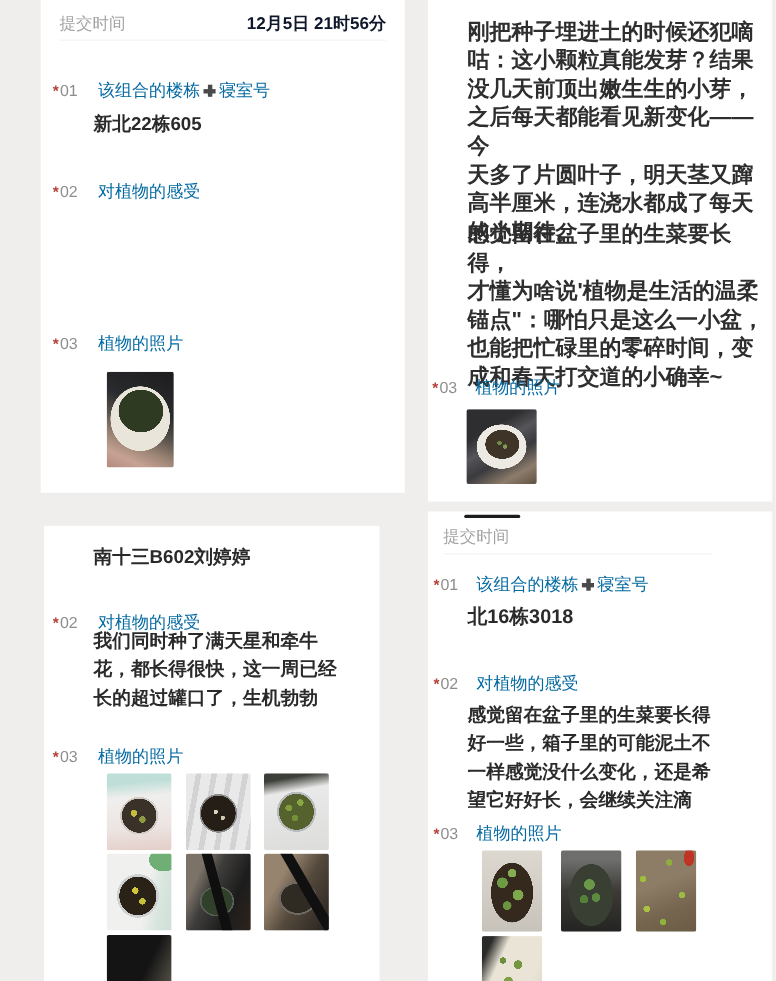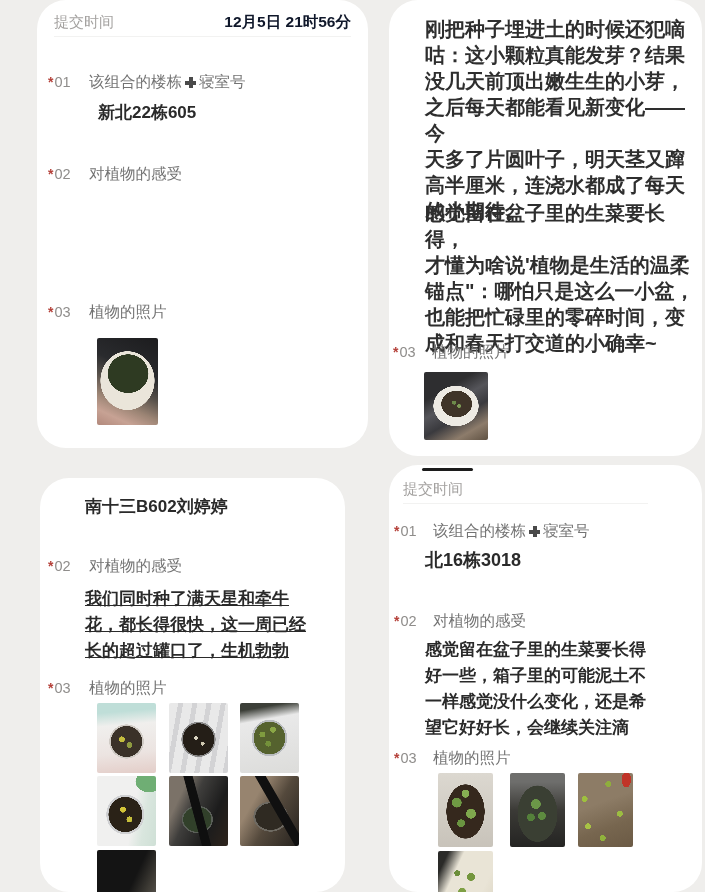--- a/index.html
+++ b/index.html
@@ -1,31 +1,31 @@
 <!DOCTYPE html>
 <html><head>
 <meta charset="utf-8">
 <style>
   html,body{margin:0;padding:0;}
   body{width:705px;height:892px;font-family:"Liberation Sans", sans-serif;}
   #canvas{position:relative;width:705px;height:892px;background:#efeeec;overflow:hidden;}
-  .panel{position:absolute;background:#ffffff;overflow:hidden;border-radius:29px;}
+  .panel{position:absolute;background:#ffffff;overflow:hidden;}
   #panel-tl{left:37px;top:0;width:331px;height:448px;}
   #panel-tr{left:389px;top:0;width:313px;height:456px;}
   #panel-bl{left:40px;top:478px;width:305px;height:414px;}
   #panel-br{left:389px;top:465px;width:313px;height:427px;}
 
   .hdr{position:absolute;height:28px;line-height:28px;border-bottom:1px solid #f2f2f1;}
   .hlabel{float:left;font-size:15px;color:#a4a2a0;}
   .htime{float:right;font-size:15.5px;font-weight:700;color:#0f172a;}
 
   .qrow{position:absolute;white-space:nowrap;}
   .star{color:#b5413a;font-weight:700;font-size:14px;margin-right:1px;}
   .qno{color:#8f8d8b;font-size:14.5px;}
-  .qtitle{color:#737373;font-size:15.5px;margin-left:14px;}
+  .qtitle{color:#0369a1;font-size:15.5px;margin-left:14px;}
 
   .ans{position:absolute;color:#2a2a2a;font-size:17px;font-weight:600;line-height:26px;white-space:pre-line;}
   .para{position:absolute;color:#2e2e2e;font-size:20px;font-weight:600;line-height:26px;white-space:pre-line;}
 
   .plus{display:inline-block;width:11px;height:11px;margin:0 3px;position:relative;top:1px;}
   .plus::before,.plus::after{content:"";position:absolute;background:#4a4a4a;}
   .plus::before{left:3.5px;top:0;width:4px;height:11px;}
   .plus::after{top:3.5px;left:0;width:11px;height:4px;}
   .plus.sm{transform:scale(0.9);}
 
@@ -128,21 +128,21 @@
 
   <div class="panel" id="panel-tl">
     <div class="hdr" style="left:17px;top:8px;width:297px;">
       <span class="hlabel">提交时间</span>
       <span class="htime">12月5日 21时56分</span>
     </div>
     <div class="qrow" style="left:11px;top:72px;">
       <span class="star">*</span><span class="qno">01</span>
       <span class="qtitle"><span>该组合的楼栋</span><span class="plus"></span><span>寝室号</span></span>
     </div>
-    <div class="ans" style="left:48px;top:100px;margin-left:13px;">新北22栋605</div>
+    <div class="ans" style="left:48px;top:100px;">新北22栋605</div>
     <div class="qrow" style="left:11px;top:164px;">
       <span class="star">*</span><span class="qno">02</span>
       <span class="qtitle">对植物的感受</span>
     </div>
     <div class="qrow" style="left:11px;top:302px;">
       <span class="star">*</span><span class="qno">03</span>
       <span class="qtitle">植物的照片</span>
     </div>
     <div class="photo" id="ph-tl" style="left:60px;top:338px;width:61px;height:87px;"></div>
   </div>
@@ -166,21 +166,21 @@
     </div>
     <div class="photo" id="ph-tr" style="left:35px;top:372px;width:64px;height:68px;"></div>
   </div>
 
   <div class="panel" id="panel-bl">
     <div class="ans" style="left:45px;top:16px;">南十三B602刘婷婷</div>
     <div class="qrow" style="left:8px;top:78px;">
       <span class="star">*</span><span class="qno">02</span>
       <span class="qtitle">对植物的感受</span>
     </div>
-    <div class="ans" style="left:45px;top:108px;width:260px;text-decoration:underline;">我们同时种了满天星和牵牛
+    <div class="ans" style="left:45px;top:92px;width:260px;">我们同时种了满天星和牵牛
 花，都长得很快，这一周已经
 长的超过罐口了，生机勃勃</div>
     <div class="qrow" style="left:8px;top:200px;">
       <span class="star">*</span><span class="qno">03</span>
       <span class="qtitle">植物的照片</span>
     </div>
     <div class="photo" id="ph-b1" style="left:57px;top:225px;width:59px;height:70px;"></div>
     <div class="photo" id="ph-b2" style="left:129px;top:225px;width:59px;height:70px;"></div>
     <div class="photo" id="ph-b3" style="left:200px;top:225px;width:59px;height:70px;"></div>
     <div class="photo" id="ph-b4" style="left:57px;top:298px;width:59px;height:70px;"></div>

